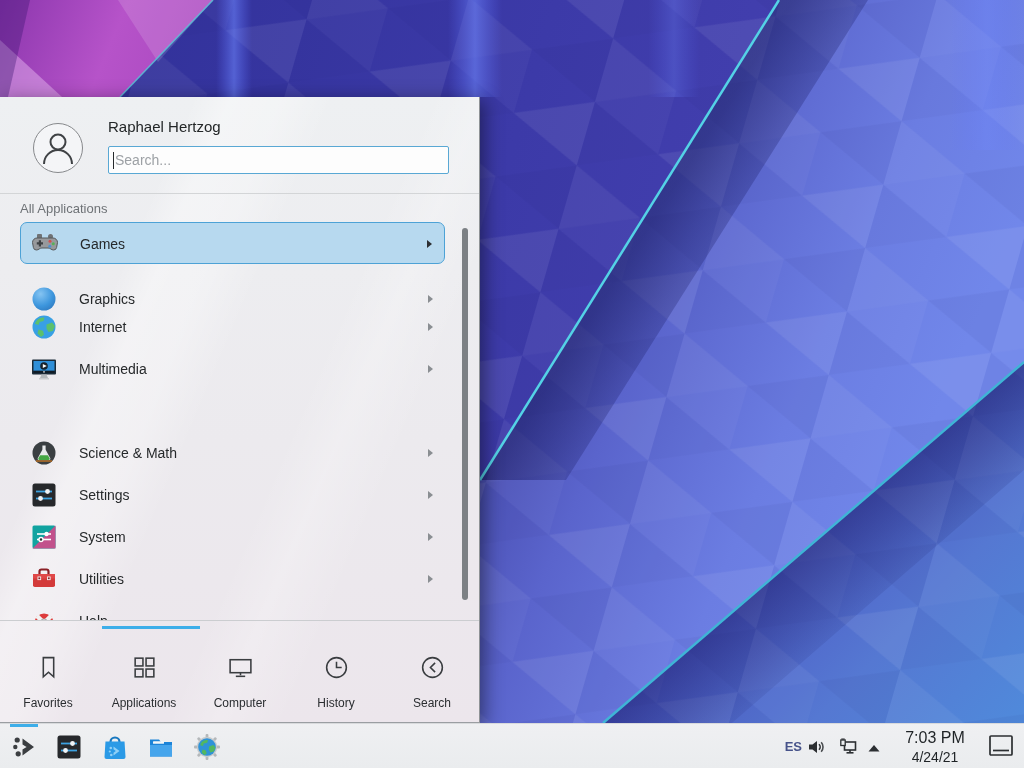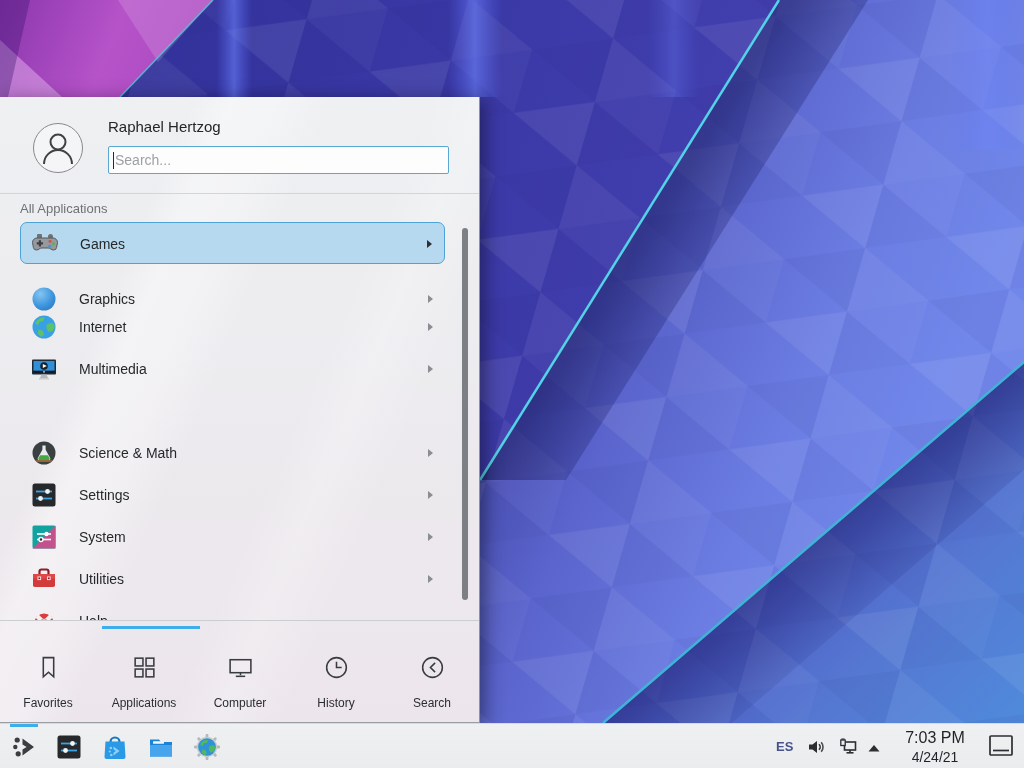--- a/index.html
+++ b/index.html
@@ -42,21 +42,21 @@
   #tab-indicator{position:absolute;left:102px;top:529px;width:98px;height:3px;background:#3daee9;}
   .tab{position:absolute;top:552px;width:96px;height:70px;text-align:center;}
   .tab .tic{display:inline-block;width:27px;height:27px;margin-top:5px;}
   .tab .tlabel{display:block;margin-top:11px;font-size:12px;color:#2b2e31;}
 
   
   #taskbar{position:absolute;left:0;top:723px;width:1024px;height:45px;z-index:6;
     background:linear-gradient(180deg,#eff0f2 0%,#eaecee 100%);border-top:1px solid #d8dadc;box-sizing:border-box;}
   .tb-ic{position:absolute;top:9px;width:28px;height:28px;}
   #launcher-active{position:absolute;left:10px;top:0;width:28px;height:3px;background:#3daee9;}
-  #kbd-layout{position:absolute;left:776px;top:15px;width:26px;text-align:left;
+  #kbd-layout{position:absolute;left:776px;top:15px;width:26px;text-align:right;
     font-size:13px;font-weight:bold;color:#47538a;}
   .tray-ic{position:absolute;top:13px;width:20px;height:20px;}
   #clock{position:absolute;left:888px;top:2px;width:94px;text-align:center;color:#1f2326;}
   #clock-time{font-size:16px;line-height:23px;}
   #clock-date{font-size:14px;line-height:17px;}
   #show-desktop{position:absolute;left:988px;top:10px;width:26px;height:24px;}
 </style>
 </head>
 <body>
 

